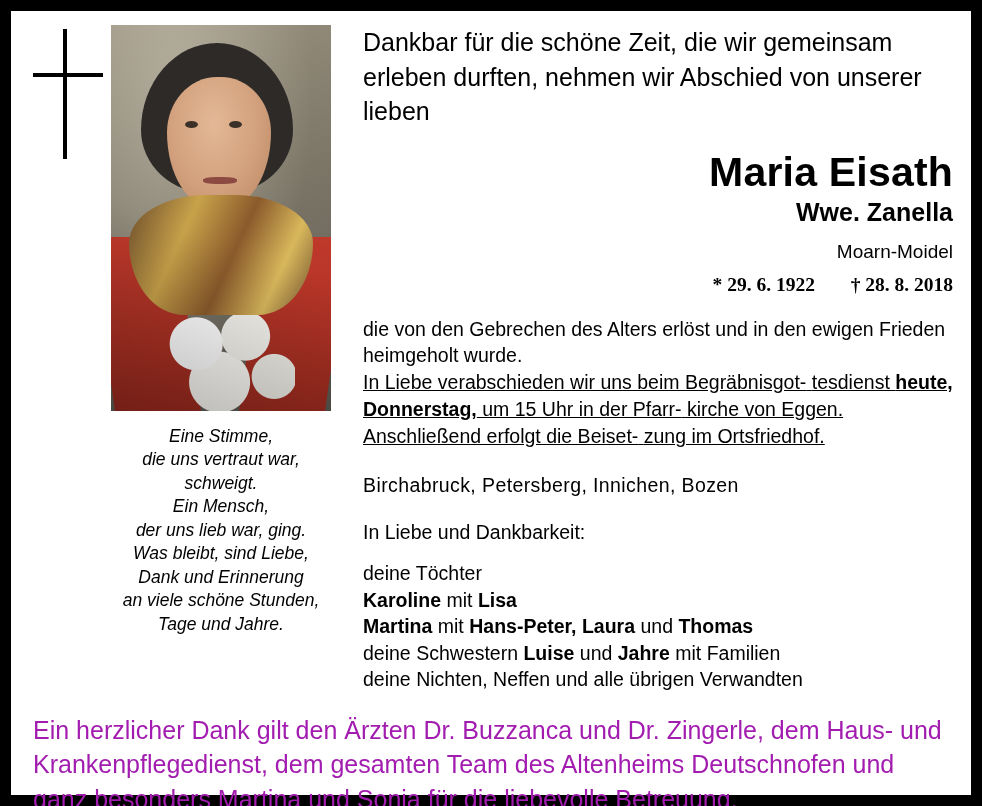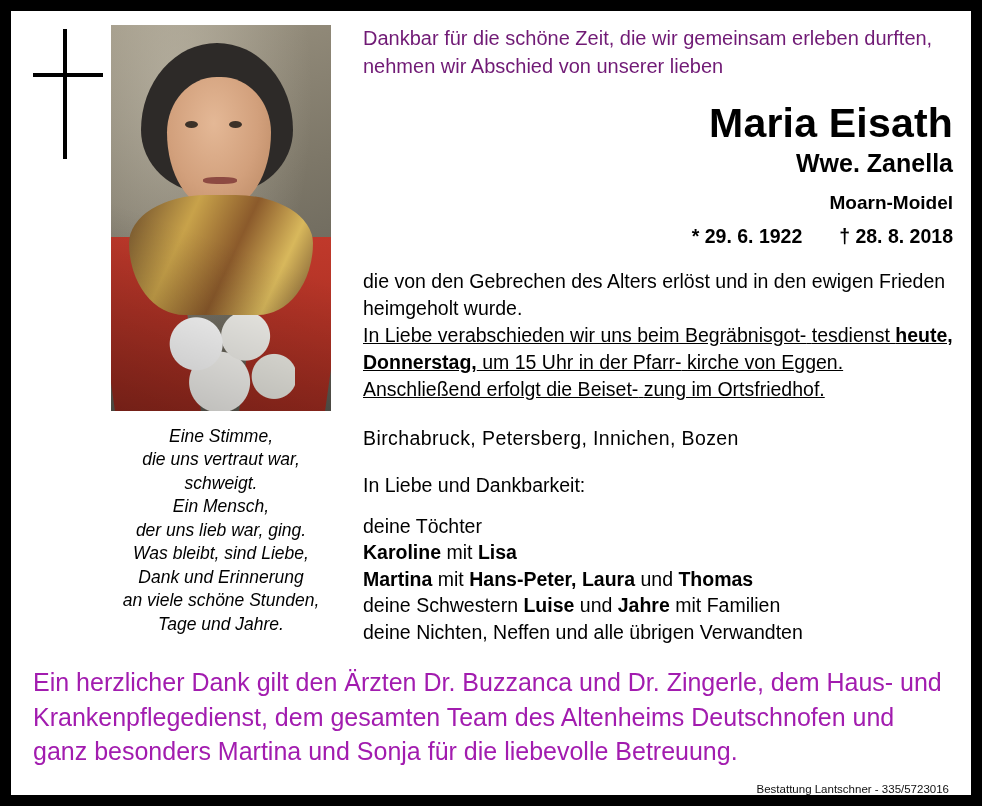--- a/index.html
+++ b/index.html
@@ -168,48 +168,49 @@
     width: 220px;
     text-align: center;
     font-style: italic;
     font-size: 17.5px;
     line-height: 1.34;
     color: #000;
   }
 
   
   .intro {
-    font-size: 20px;
+    font-size: 25px;
     line-height: 1.38;
-    color: #701a75;
+    color: #000000;
   }
   .name-block {
     text-align: right;
     margin-top: 22px;
   }
   .name {
     font-size: 41px;
     font-weight: bold;
     letter-spacing: 0.2px;
     line-height: 1.05;
   }
   .widow {
     font-size: 25px;
     font-weight: bold;
     margin-top: 4px;
   }
   .nickname {
     font-size: 19px;
-    font-weight: bold;
+    font-weight: normal;
     margin-top: 14px;
   }
   .dates {
     font-size: 19.5px;
     font-weight: bold;
     margin-top: 11px;
+    font-family: Liberation Serif, serif;
   }
   .dates .gap { display: inline-block; width: 26px; }
 
   .para {
     font-size: 19.5px;
     line-height: 1.38;
     margin-top: 20px;
     color: #000;
   }
   .para.tight { margin-top: 0; text-decoration: underline; }

